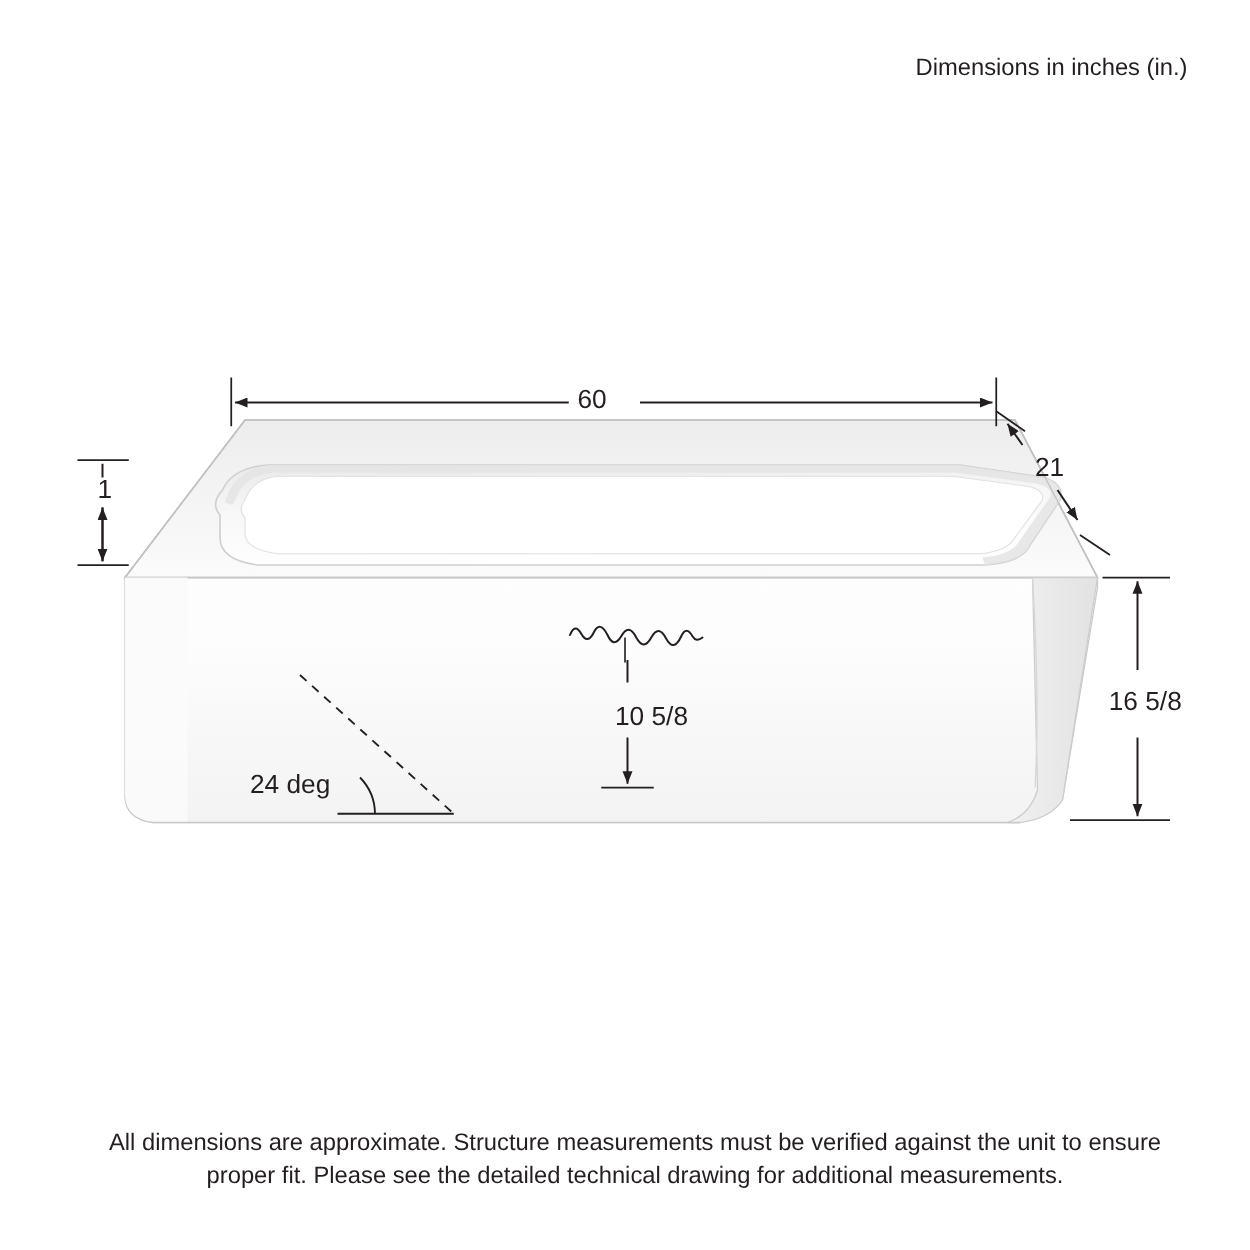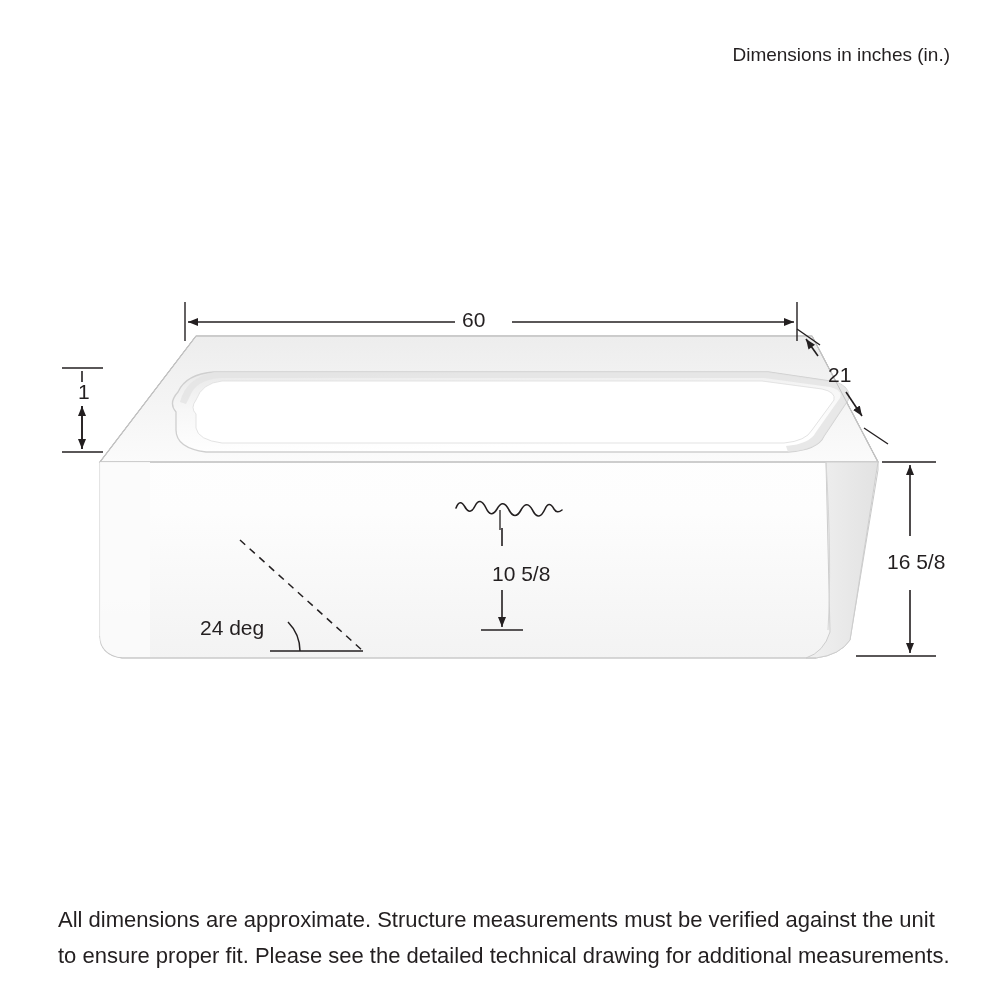--- a/index.html
+++ b/index.html
@@ -19,32 +19,33 @@
     position: absolute;
     left: 0; top: 0;
     width: 1000px;
     height: 1000px;
   }
   .txt {
     position: absolute;
     white-space: nowrap;
     font-family: "Liberation Sans", sans-serif;
     color: #231f20;
+    text-align: center;
   }
   #units-note {
     right: 50px;
     top: 55px;
     font-size: 19px;
     transform: translateY(-50%);
   }
   #footer-note {
     left: 58px;
     top: 902px;
-    font-size: 22px;
-    line-height: 36px;
+    font-size: 19px;
+    line-height: 26px;
     white-space: normal;
     width: 900px;
   }
   .dim-label {
     font-size: 21px;
     text-align: center;
   }
   #label-60 { left: 462px; top: 320px; transform: translate(0,-50%); }
   #label-32 { left: 828px; top: 375px; transform: translate(0,-50%); }
   #label-1  { left: 78px;  top: 392px; transform: translate(0,-50%); }

